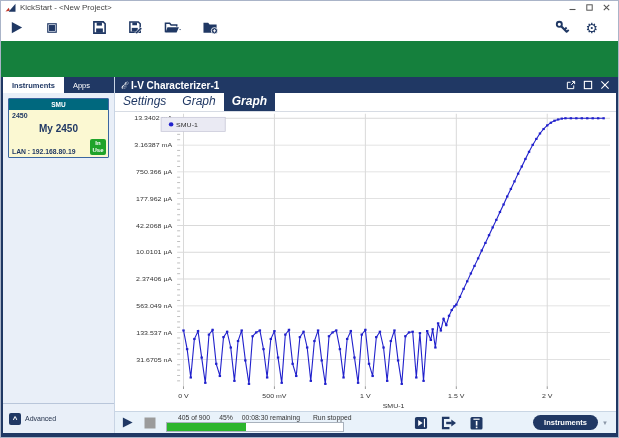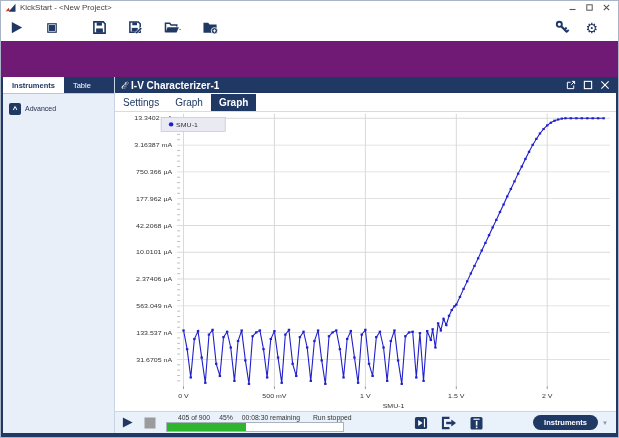--- a/index.html
+++ b/index.html
@@ -1,17 +1,17 @@
 <!DOCTYPE html>
 <html><head>
 <meta charset="utf-8">
 <style>
   * { margin:0; padding:0; box-sizing:border-box; }
   html,body { width:619px; height:438px; background:#f0f0f0; font-family:"Liberation Sans",sans-serif; }
-  .window { width:619px; height:438px; background:#701a75; border:1px solid #aab4c8; display:flex; flex-direction:column; overflow:hidden; }
+  .window { width:619px; height:438px; background:#15803d; border:1px solid #aab4c8; display:flex; flex-direction:column; overflow:hidden; }
 
   
   .titlebar { height:13px; display:flex; align-items:center; padding:0 4px; background:#fff; flex:0 0 auto; }
   .titlebar .title { font-size:8px; color:#444; margin-left:4px; }
   .win-controls { margin-left:auto; display:flex; gap:10px; align-items:center; padding-right:4px; }
   .win-controls svg { display:block; }
 
   
   .toolbar { height:27px; display:flex; align-items:center; padding:0 8px; background:#fff; flex:0 0 auto; }
   .tool-group { display:flex; align-items:center; gap:21px; }
@@ -39,21 +39,21 @@
   .adv-btn { width:12px; height:12px; background:#203864; border-radius:2px; color:#fff; font-size:8px; font-weight:bold; display:flex; align-items:center; justify-content:center; cursor:pointer; }
   .adv-label { font-size:7px; color:#22304a; }
 
   
   .main-panel { flex:1; display:flex; flex-direction:column; min-width:0; background:#fff; }
   .app-header { height:16px; background:#203864; color:#fff; display:flex; align-items:center; padding:0 6px; flex:0 0 auto; }
   .app-header .script-e { font-family:"DejaVu Serif",serif; font-style:italic; font-size:10px; margin-right:4px; }
   .app-header .app-title { font-size:10px; font-weight:bold; }
   .app-header .hicons { margin-left:auto; display:flex; gap:7px; align-items:center; }
   .mtabs { height:19px; display:flex; align-items:flex-end; background:#fff; border-bottom:1px solid #d7dce4; flex:0 0 auto; }
-  .mtab { font-size:10px; color:#203864; padding:3px 8px; cursor:pointer; }
+  .mtab { font-size:12px; color:#203864; padding:3px 8px; cursor:pointer;font-style:italic; }
   .mtab.active { background:#203864; color:#fff; font-weight:bold;text-align:right; }
 
   .graph-wrap { flex:1; position:relative; background:#fff; min-height:0; }
   .graph-wrap svg { position:absolute; inset:0; width:100%; height:100%; }
   .tick { font:7px "Liberation Sans",sans-serif; fill:#333; }
 
   
   .status-bar { height:22px; flex:0 0 auto; background:#e9f2fa; border-top:1px solid #c9d6e4; display:flex; align-items:center; padding:0 6px; }
   .sb-icon { display:flex; align-items:center; cursor:pointer; }
   .progress-area { display:flex; flex-direction:column; margin-left:10px; width:232px; }
@@ -144,21 +144,32 @@
         <span class="gear-glyph">⚙</span>
       </span>
     </div>
   </div>
 
   <div class="app-body">
 
     <div class="left-panel">
       <div class="ltabs">
         <div class="ltab active">Instruments</div>
-        <div class="ltab">Table</div>
+        <div class="ltab">Apps</div>
+      </div>
+      <div class="lp-content">
+        <div class="card">
+          <div class="card-header">SMU</div>
+          <div class="card-model">2450</div>
+          <div class="card-name">My 2450</div>
+          <div class="card-foot">
+            <span class="card-addr">LAN : 192.168.80.19</span>
+            <span class="badge">In Use</span>
+          </div>
+        </div>
       </div>
       <div class="advanced-row">
         <span class="adv-btn">
           <span>˄</span>
         </span>
         <span class="adv-label">Advanced</span>
       </div>
     </div>
 
     <div class="main-panel">

